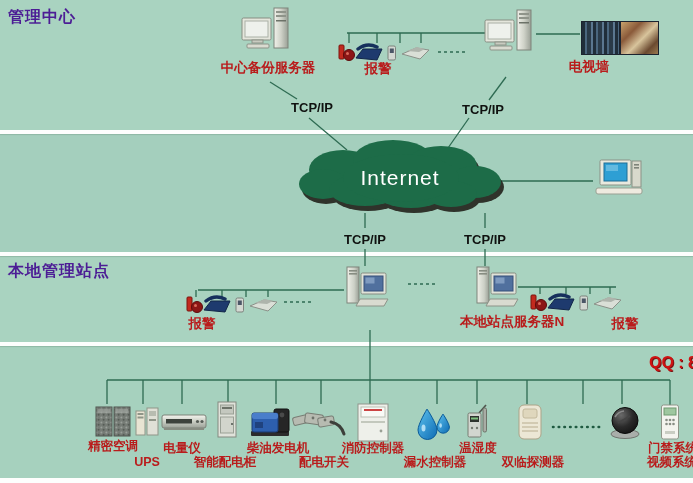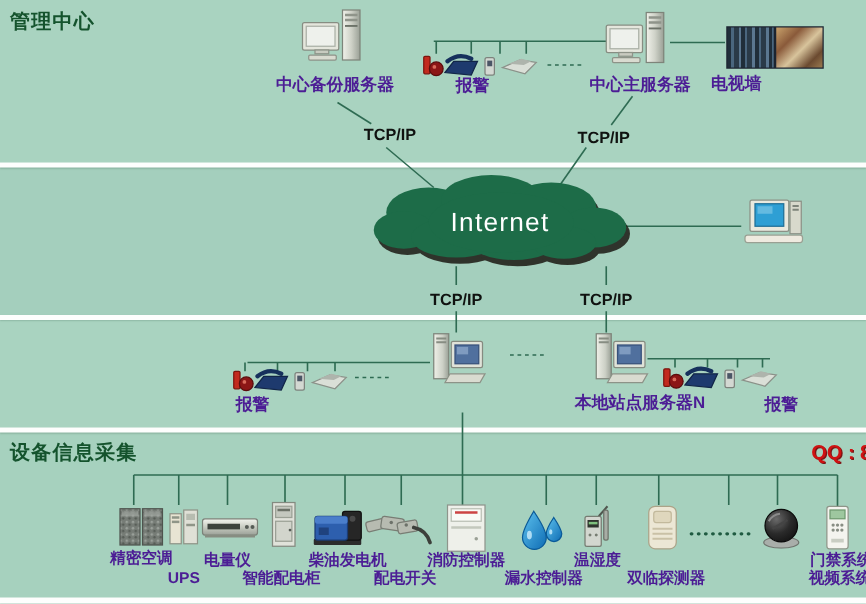--- a/index.html
+++ b/index.html
@@ -4,22 +4,22 @@
 <style>
   html,body{margin:0;padding:0;background:#ffffff;}
   #stage{
     position:relative;width:693px;height:483px;overflow:hidden;
     font-family:"Liberation Sans","DejaVu Sans",sans-serif;
     background:#a6d1be;
   }
   .abs{position:absolute;}
   .band{position:absolute;left:0;width:693px;}
   .divider{position:absolute;left:0;width:693px;height:4px;background:#fdfefd;box-shadow:0 1px 1px rgba(120,160,140,.5);}
-  .sec-title{position:absolute;font-weight:bold;font-size:16px;color:#14532d;letter-spacing:1px;}
-  .lbl{position:absolute;font-weight:bold;font-size:12.5px;color:#4c1d95;text-align:center;line-height:1.1;}
+  .sec-title{position:absolute;font-weight:bold;font-size:16px;color:#4c1d95;letter-spacing:1px;}
+  .lbl{position:absolute;font-weight:bold;font-size:12.5px;color:#b91c1c;text-align:center;line-height:1.1;}
   .lbl-node{font-size:13.5px;}
   .tcp{position:absolute;font-weight:bold;font-size:13px;color:#101210;text-align:center;}
   .qq{position:absolute;font-weight:bold;font-size:16px;color:#cf1212;text-shadow:1px 1px 0 #7b1414;white-space:nowrap;}
   .tvwall{position:absolute;display:flex;gap:2px;background:#1c2430;padding:1px;}
   .tvwall .scr1{width:37px;height:32px;background:
       repeating-linear-gradient(90deg,#202e3a 0 3px,#4a667e 3px 5px,#2a3a48 5px 9px,#5b7790 9px 11px);}
   .tvwall .scr2{width:37px;height:32px;background:
       linear-gradient(135deg,#c9a26c 0%,#8a5a3a 30%,#d8c49c 55%,#6b4a30 80%,#9a7a50 100%);}
   svg{display:block;}
 </style>
@@ -114,21 +114,20 @@
       </defs>
     <rect x="34" y="2" width="14" height="40" fill="url(#tw2)" stroke="#7e847a"></rect>
     <rect x="36" y="5" width="10" height="2" fill="#8f948a"></rect>
       <rect x="36" y="9" width="10" height="2" fill="#8f948a"></rect>
     <rect x="36" y="14" width="10" height="1.5" fill="#6c7268"></rect>
     <rect x="2" y="12" width="29" height="22" rx="1.5" fill="#e4e6dc" stroke="#878d82"></rect>
     <rect x="5" y="15" width="23" height="16" fill="#eef1ec" stroke="#aab0a6"></rect>
     <rect x="12" y="34" width="11" height="3" fill="#c8cbc0" stroke="#8d9388"></rect>
     <rect x="7" y="38" width="22" height="4" rx="1" fill="#d9dbd0" stroke="#8d9388"></rect>
   </svg>
-  <div class="lbl lbl-node" style="left:460px;top:61px;width:104px;">中心主服务器</div>
 
   <div class="tvwall" style="left:581px;top:21px;">
     <div class="scr1"></div>
     <div class="scr2"></div>
   </div>
   <div class="lbl lbl-node" style="left:560px;top:60px;width:58px;">电视墙</div>
 
   <div class="tcp" style="left:288px;top:100px;width:48px;">TCP/IP</div>
   <div class="tcp" style="left:459px;top:102px;width:48px;">TCP/IP</div>
 
@@ -164,20 +163,21 @@
       <rect x="40" y="11" width="5" height="1.6" fill="#7e847a"></rect>
     <rect x="6" y="4" width="31" height="25" rx="1.5" fill="#e9e9de" stroke="#8b9186"></rect>
     <rect x="10" y="7" width="23" height="18" fill="#2e9fd4" stroke="#1f6f96"></rect>
     <rect x="12" y="9" width="12" height="6" fill="#7cc6e6" opacity=".7"></rect>
     <rect x="2" y="32" width="46" height="6" rx="2" fill="#eeeadf" stroke="#99a093"></rect>
   </svg>
 
   <div class="tcp" style="left:341px;top:232px;width:48px;">TCP/IP</div>
   <div class="tcp" style="left:461px;top:232px;width:48px;">TCP/IP</div>
 
+  <div class="sec-title" style="left:8px;top:261px;">本地管理站点</div>
 
   <svg class="abs" style="left:184px;top:293px;" width="98" height="22" viewBox="0 0 98 22">
     <rect x="3" y="4" width="5" height="14" rx="1" fill="#c22a1e" stroke="#7c150e"></rect>
     <circle cx="13" cy="14" r="5.5" fill="#8c1616" stroke="#5c0c0c"></circle>
     <circle cx="11.5" cy="12.5" r="1.5" fill="#d96a5a"></circle>
     <polygon points="20,17 27,8 46,8 41,19" fill="#1e3a6e" stroke="#122648"></polygon>
     <path d="M22 8 q 9 -7 19 -2" stroke="#16305c" stroke-width="3.4" fill="none" stroke-linecap="round"></path>
     <rect x="52" y="5" width="7.5" height="14" rx="1.5" fill="#d3d8d2" stroke="#7d837d"></rect>
     <rect x="53.8" y="7.5" width="4" height="4.5" fill="#4b5666"></rect>
     <polygon points="66,13 80,7 93,9 84,18" fill="#dadfd7" stroke="#8b9189"></polygon>
@@ -226,21 +226,20 @@
     <circle cx="11.5" cy="12.5" r="1.5" fill="#d96a5a"></circle>
     <polygon points="20,17 27,8 46,8 41,19" fill="#1e3a6e" stroke="#122648"></polygon>
     <path d="M22 8 q 9 -7 19 -2" stroke="#16305c" stroke-width="3.4" fill="none" stroke-linecap="round"></path>
     <rect x="52" y="5" width="7.5" height="14" rx="1.5" fill="#d3d8d2" stroke="#7d837d"></rect>
     <rect x="53.8" y="7.5" width="4" height="4.5" fill="#4b5666"></rect>
     <polygon points="66,13 80,7 93,9 84,18" fill="#dadfd7" stroke="#8b9189"></polygon>
     <polygon points="71,10 81,6 89,8 83,11" fill="#aeb4ac"></polygon>
   </svg>
   <div class="lbl lbl-node" style="left:603px;top:317px;width:44px;">报警</div>
 
-  <div class="sec-title" style="left:8px;top:352px;">设备信息采集</div>
   <div class="qq" style="right:-4px;top:354px;">QQ : 8</div>
 
   <svg class="abs" style="left:95px;top:406px;" width="36" height="31" viewBox="0 0 36 31">
     <defs>
         <pattern id="acx" width="5" height="5" patternUnits="userSpaceOnUse">
       <rect width="5" height="5" fill="#767c76"></rect>
           <circle cx="1.4" cy="1.6" r="1" fill="#9aa09a"></circle>
           <circle cx="3.6" cy="3.8" r="1" fill="#565c56"></circle>
     </pattern>
       </defs>

